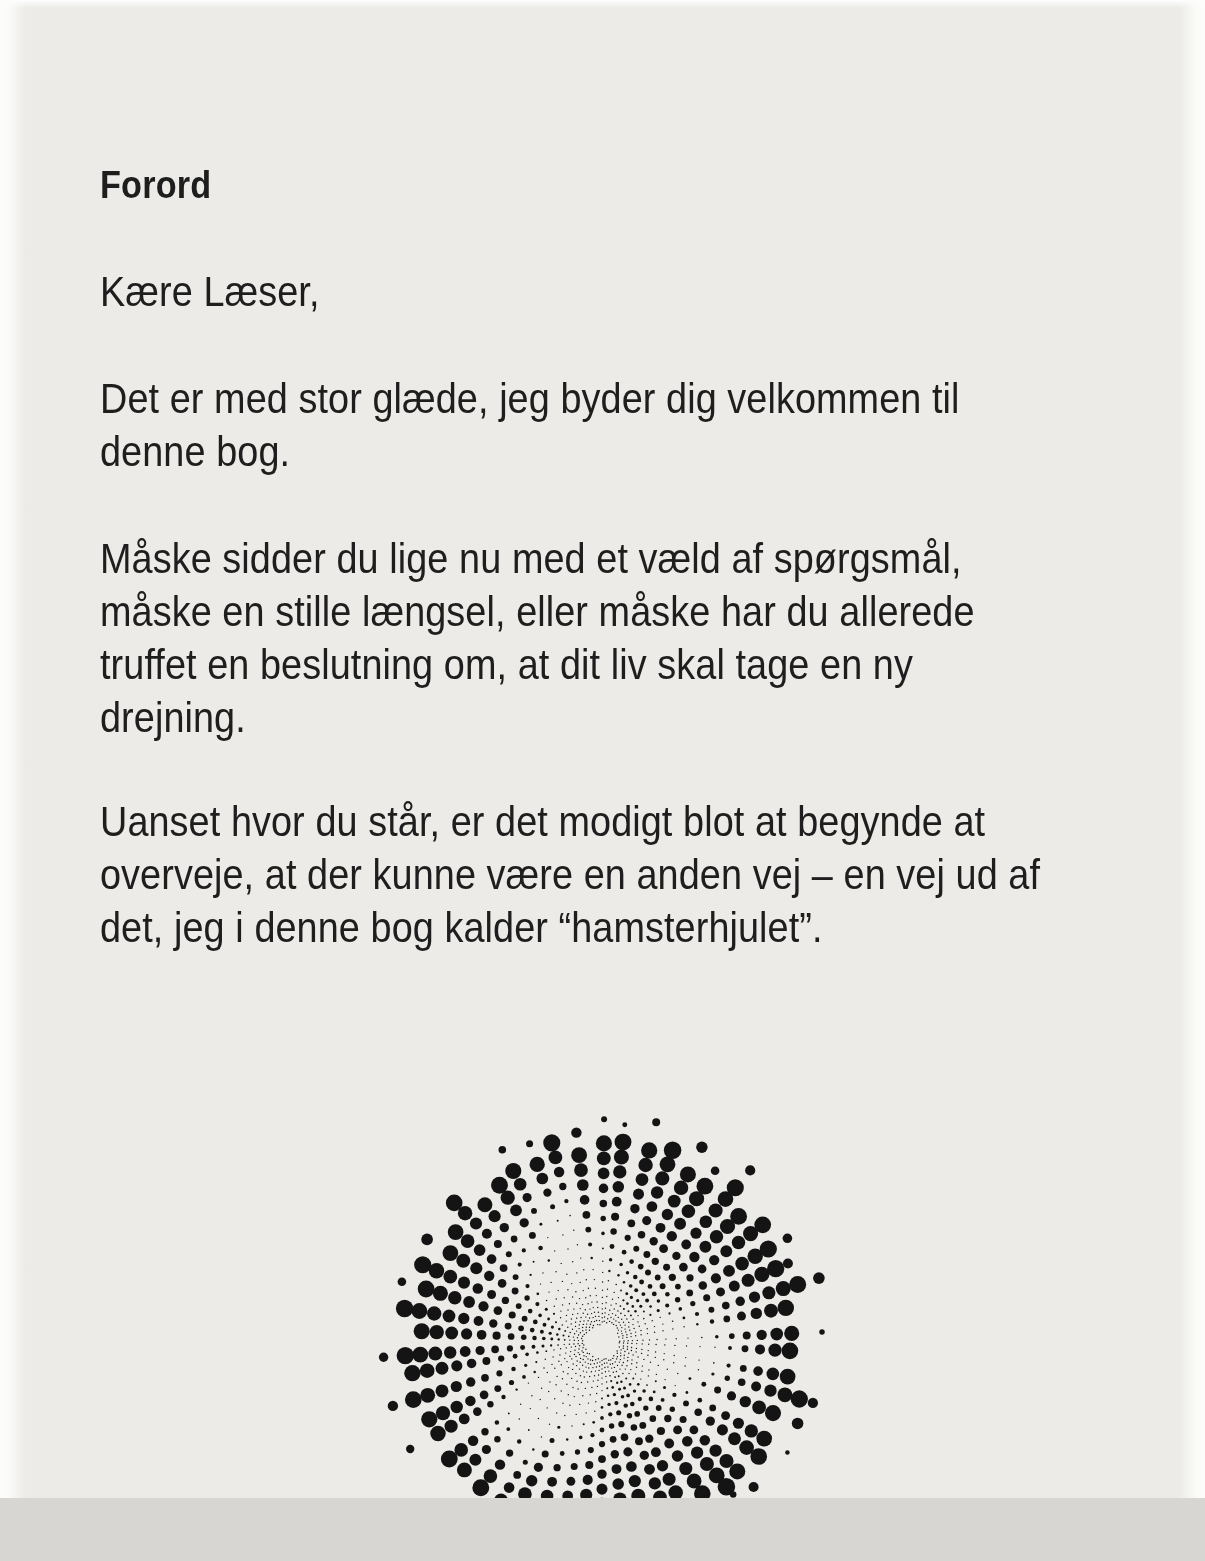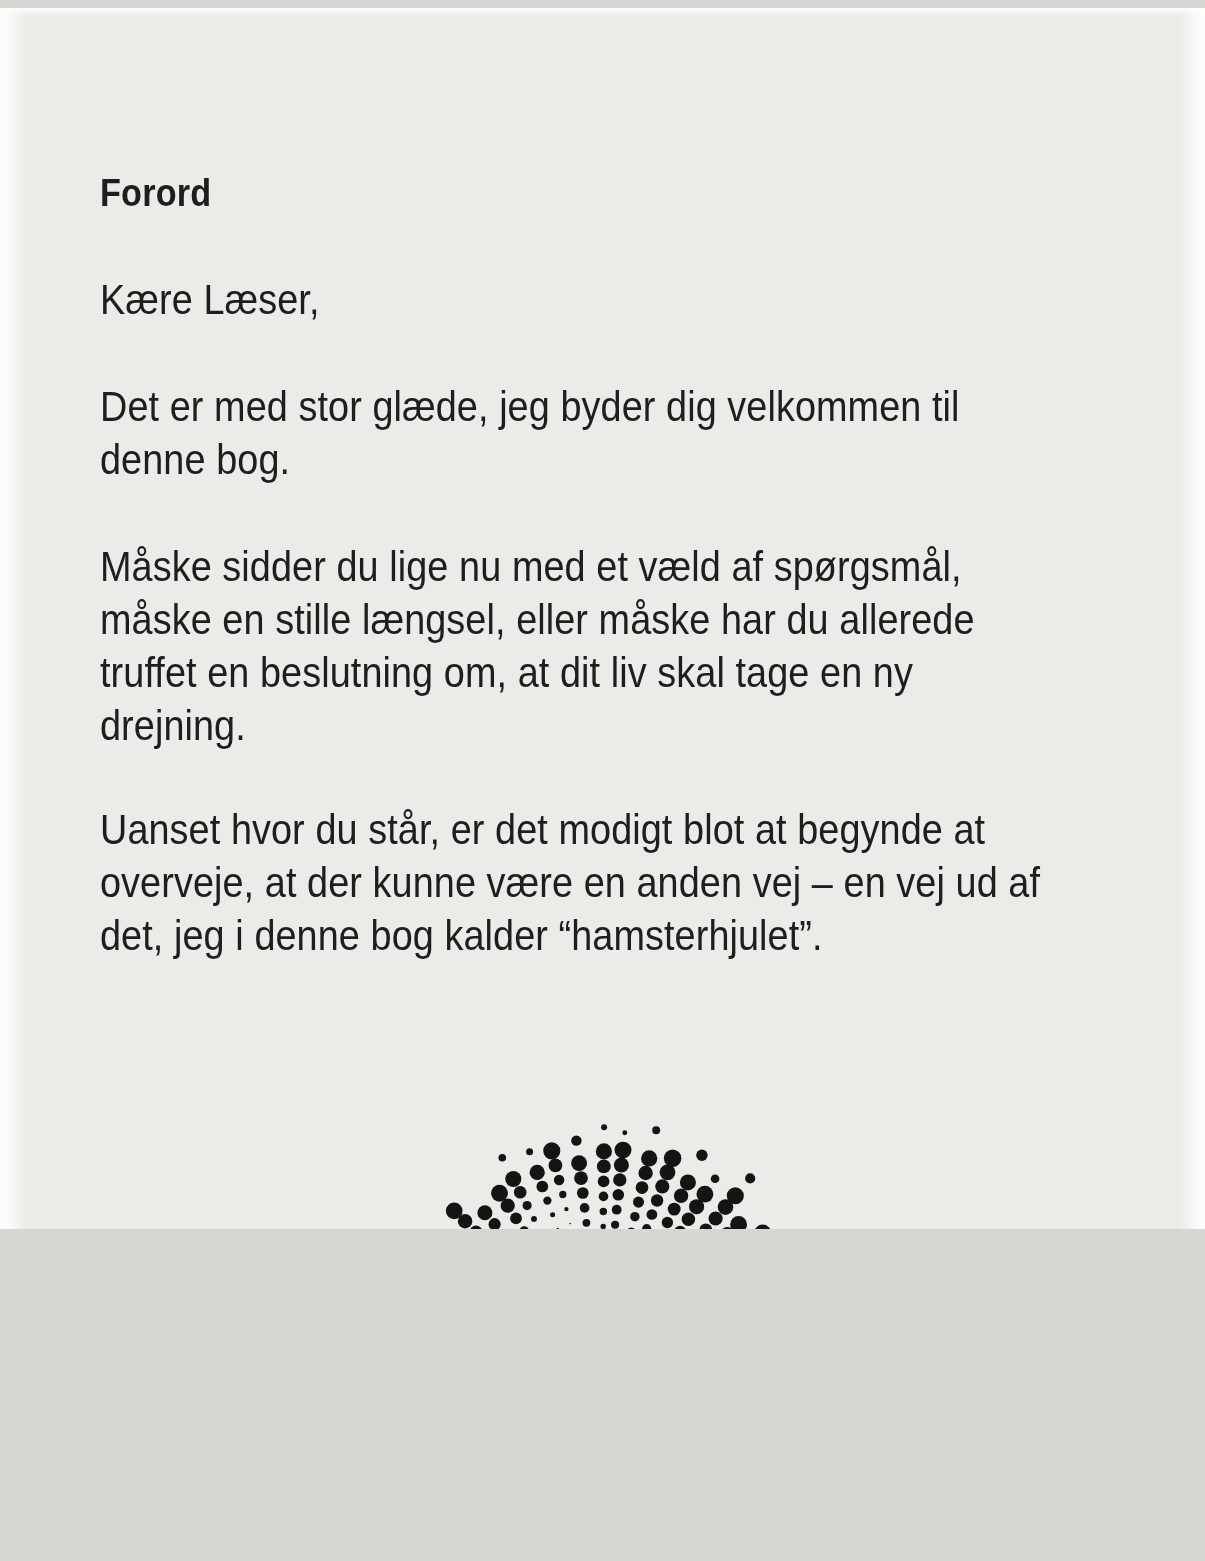--- a/index.html
+++ b/index.html
@@ -9,22 +9,22 @@
     --dot:#141414;
   }
   html,body{margin:0;padding:0;}
   body{
     background:#d8d6d2;
     font-family:"Liberation Sans","DejaVu Sans",sans-serif;
   }
   .page{
     position:relative;
     width:1205px;
-    height:1221px;
-    margin:8px auto;
+    height:1498px;
+    margin:0 auto;
     overflow:hidden;
     background-color:var(--bg);
     
     background-image:
       linear-gradient(90deg,  var(--edge) 0px, rgba(253,253,251,0.85) 9px, rgba(253,253,251,0) 26px),
       linear-gradient(270deg, var(--edge) 0px, rgba(253,253,251,0.85) 9px, rgba(253,253,251,0) 26px),
       linear-gradient(180deg, rgba(255,255,255,0.95) 0px, rgba(255,255,255,0) 8px);
     background-repeat:no-repeat;
   }
   .text-col{

